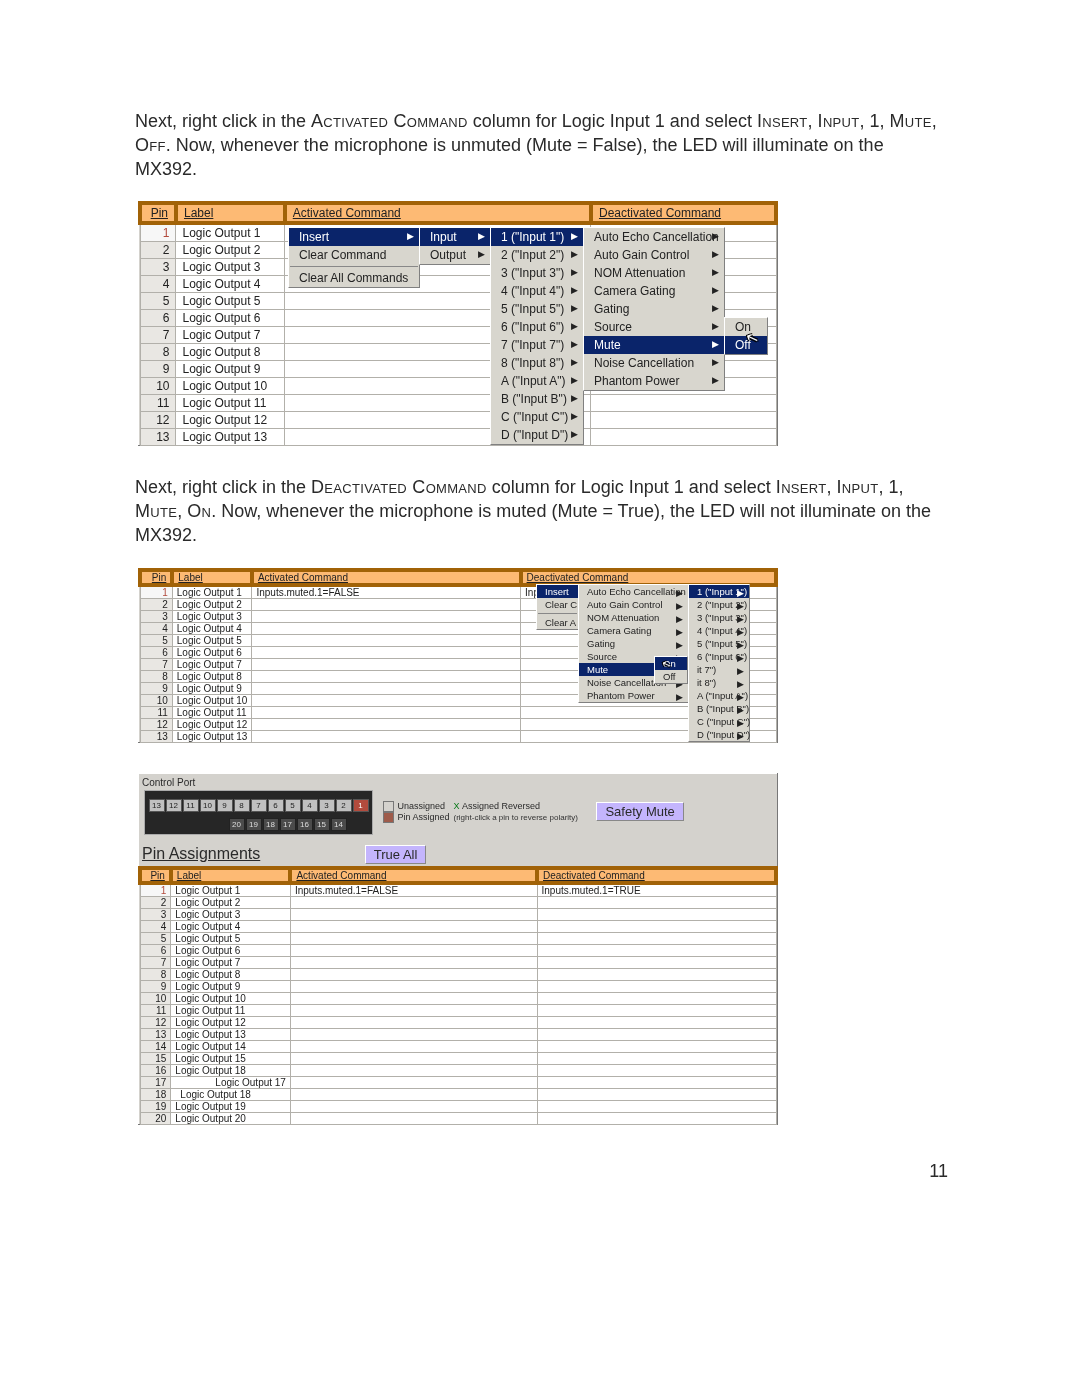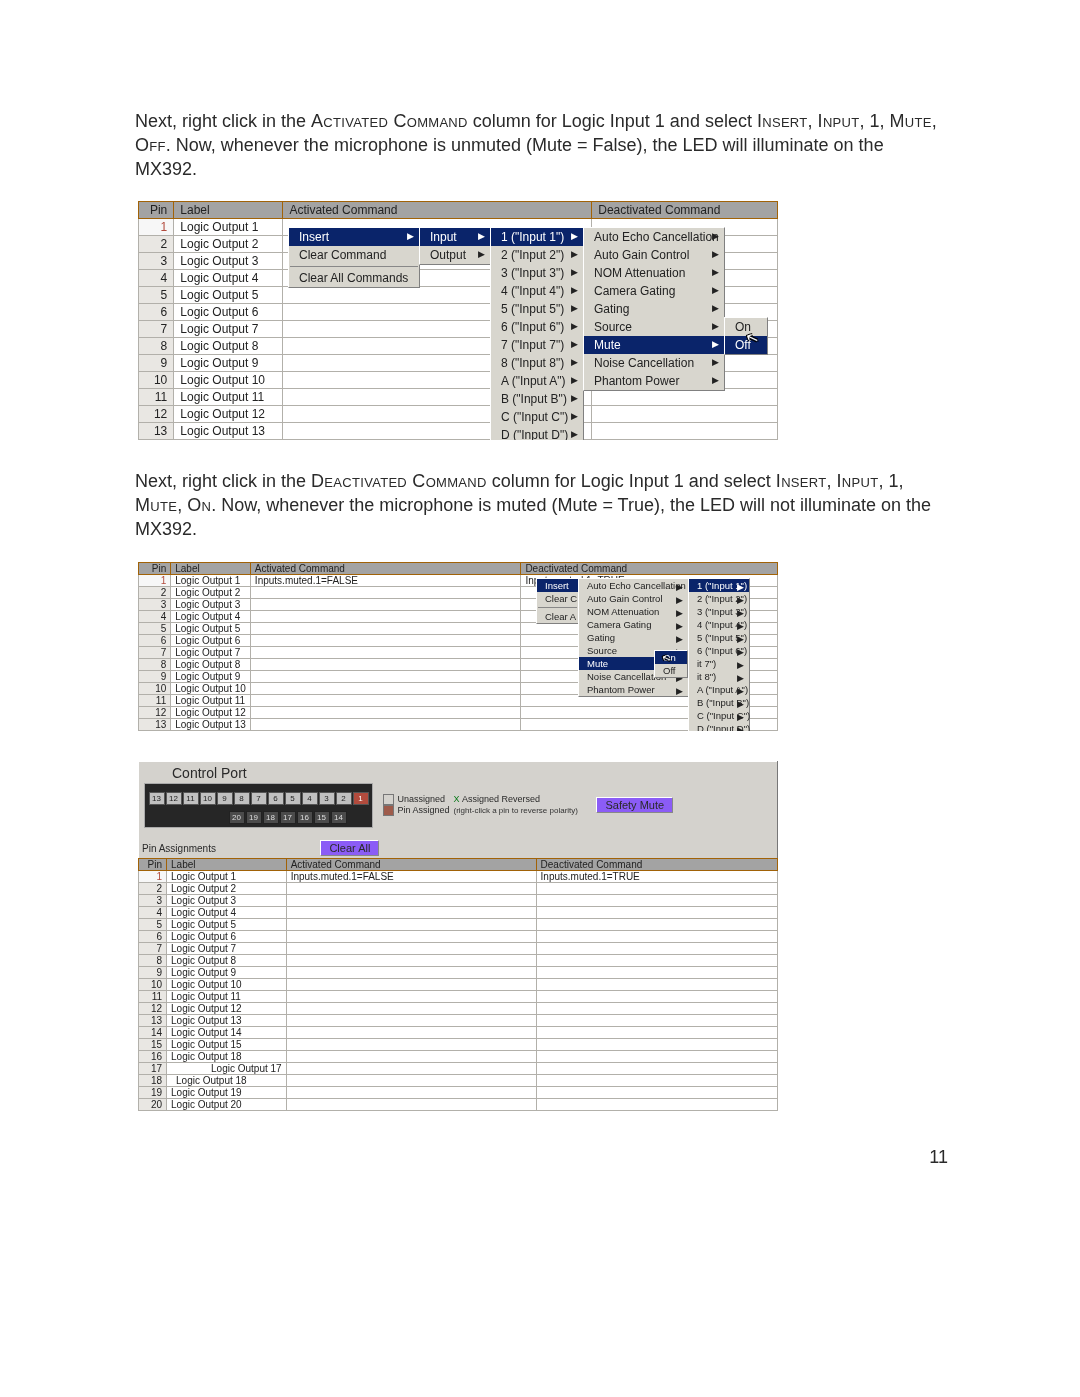--- a/index.html
+++ b/index.html
@@ -27,26 +27,27 @@
 
   
   table.win {
     border-collapse: collapse;
     width: 100%;
     font-family: "Trebuchet MS", Tahoma, Arial, sans-serif;
     font-size: 12px;
     color: #222;
   }
   table.win th {
-    background: #a3a3a3;
-    border: 1px solid #a16207;
+    background: #fdba74;
+    border: 4px solid #a16207;
     font-weight: normal;
     text-align: left;
     padding: 1px 6px;
     white-space: nowrap;
+    text-decoration: underline;
   }
   table.win td {
     background: #fff;
     border: 1px solid #b2b0aa;
     padding: 1px 6px;
     white-space: nowrap;
     height: 14px;
   }
   table.win td.pin { text-align: right; width: 24px; background: #e9e7e3; }
   table.win td.pin.hi { background: #f7f7f7; color: #b24b3d; }
@@ -86,21 +87,21 @@
   
   .sm table.win { font-size: 10px; }
   .sm table.win td, .sm table.win th { padding: 0 4px; height: 10px; }
   .sm .menu { font-size: 9.5px; }
   .sm .menu .mi { padding: 1px 16px 1px 8px; line-height: 11px; }
   .xs table.win { font-size: 10px; }
   .xs table.win td, .xs table.win th { padding: 0 4px; height: 10px; }
   .xs table.win td.pin, .xs table.win th:first-child { width: 20px; }
 
   
-  .cp-header { font-size: 14px; padding: 4px 2px 2px 4px; margin-left: 30px; }
+  .cp-header { font-size: 10px; padding: 4px 2px 2px 4px; }
   .cp-block {
     display: inline-block;
     background: #262626;
     padding: 3px 3px 2px 3px;
     border: 1px solid #aaa;
     vertical-align: middle;
     margin-left: 2px;
   }
   .cp-block .cell {
     display: inline-block;
@@ -110,22 +111,22 @@
     color: #222;
     background: #c0c0c0;
     border: 1px solid #555;
     margin: 0 0.5px 1px 0.5px;
   }
   .cp-block .cell.dark { background: #4b4b4b; color: #ddd; border-color: #222; }
   .cp-block .cell.flag { background: #b24b3d; color: #fff; }
   .cp-block .row2 { margin-left: 80px; }
   .btn-small {
     display: inline-block;
-    font-size: 11px;
-    background: #8b5cf6;
+    font-size: 13px;
+    background: #c4b5fd;
     border: 1px solid #888;
     border-top-color: #fff; border-left-color: #fff;
     padding: 1px 8px;
     margin-left: 4px;
   }
   .legend {
     display: inline-block;
     font-size: 9px;
     line-height: 11px;
     vertical-align: middle;
@@ -462,22 +463,22 @@
                     <span class="hint">(right-click a pin
 to reverse polarity)</span>
                   </td>
             </tr>
           </tbody>
             </table>
         </span>
         <span class="btn-small" style="margin-left:10px;">Safety Mute</span>
       </div>
       <div style="padding:6px 4px 0 4px;">
-        <span style="font-size:10px;">Pin Assignments</span>
-        <span class="btn-small" style="float:none; margin-left:100px;">Clear All</span>
+        <span style="font-size:16px;text-decoration:underline;">Pin Assignments</span>
+        <span class="btn-small" style="float:none; margin-left:100px;">True All</span>
       </div>
       <table class="win" style="width:640px; margin-top:2px;">
         <tbody>
             <tr>
           <th style="text-align:right;">Pin</th>
           <th style="width:70px;">Label</th>
           <th style="width:270px;">Activated Command</th>
           <th style="width:260px;">Deactivated Command</th>
         </tr>
         </tbody>

